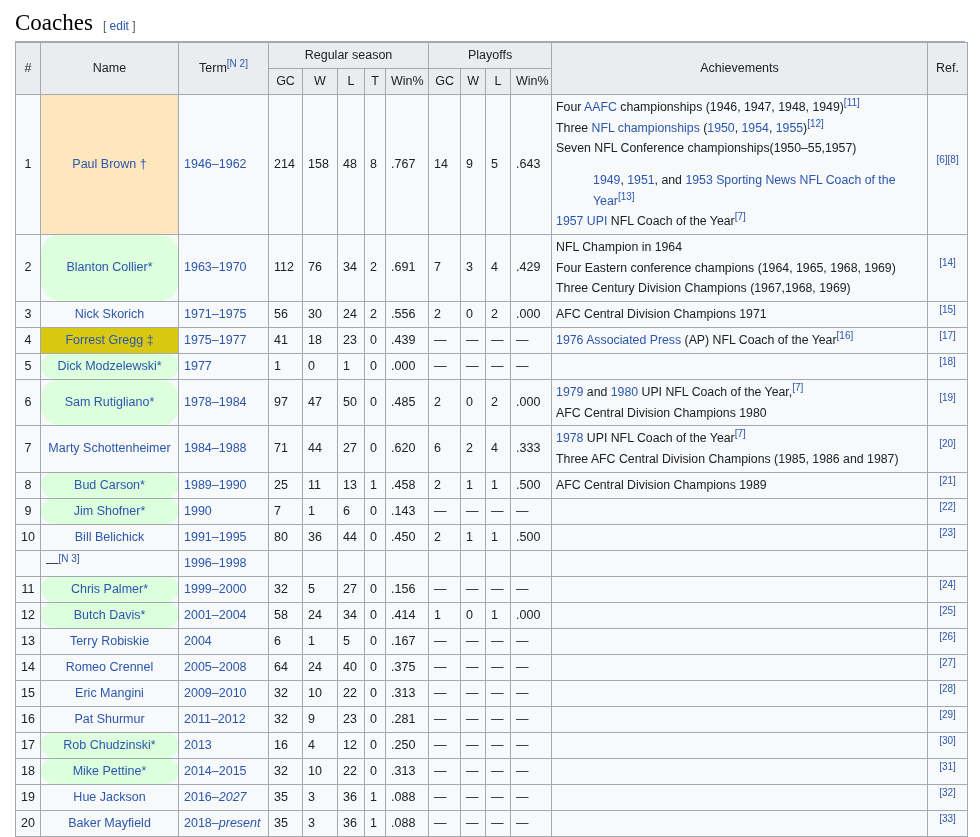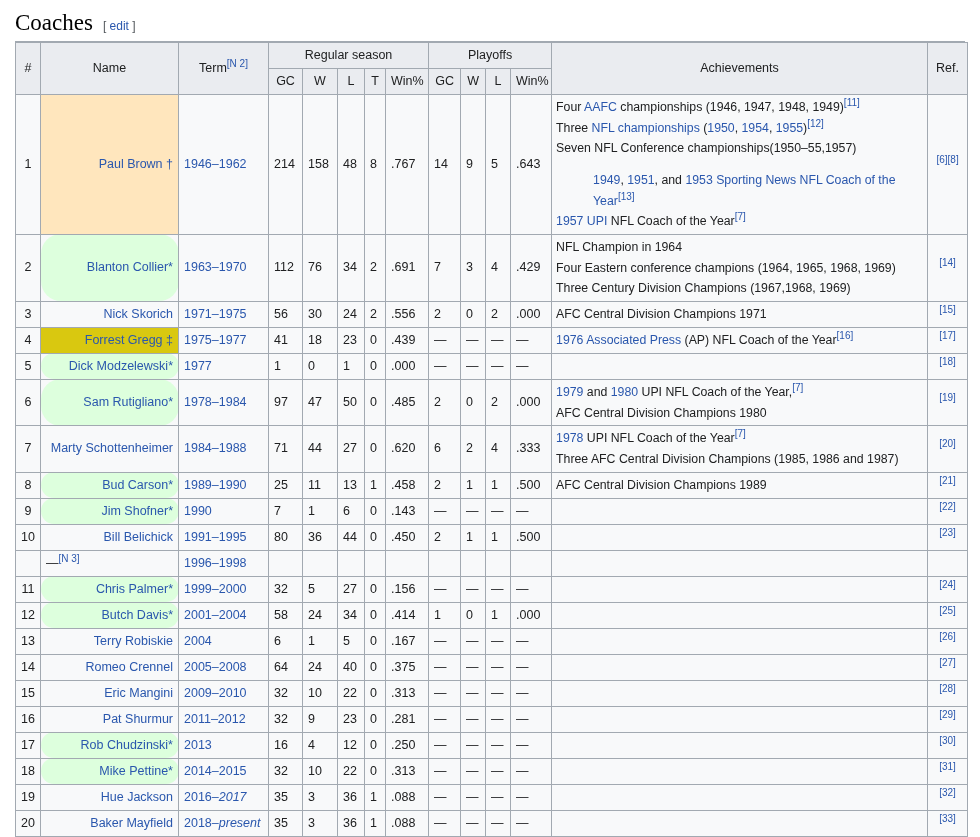--- a/index.html
+++ b/index.html
@@ -16,21 +16,21 @@
   .it { font-style:italic; }
 
   p.note { font-style:italic; font-size:12.5px; margin:9px 0 13px 0; }
 
   table.wikitable { border-collapse:collapse; table-layout:fixed; width:952px;
     background:#f8f9fa; font-size:12.5px; color:#202122; }
   .wikitable th, .wikitable td { border:1px solid #a2a9b1; padding:2px 5px;
     vertical-align:middle; line-height:1.68; overflow:hidden; }
   .wikitable th { background:#eaecf0; text-align:center; font-weight:normal; }
   td.c-num { text-align:center; }
-  td.c-name { text-align:right; }
+  td.c-name { text-align:center; }
   td.c-name.center { text-align:left; }
   td.c-term, td.c-stat { text-align:left; }
   td.c-ach { text-align:left; padding:2px 4px; font-size:12.3px; }
   td.c-ref { text-align:center; padding:2px 1px; }
   sup.ref { font-size:10px; line-height:1; color:var(--link); cursor:pointer; }
   .ach-line { display:block; }
   .ach-line.gap { margin-top:11px;margin-left:37px; }
   .bg-hof   { background:var(--hof); }
   .bg-green { background:var(--green);border-radius:20px; }
   .bg-gold  { background:var(--gold); }
@@ -407,21 +407,21 @@
           <td class="c-stat">—</td>
           <td class="c-stat">—</td>
           <td class="c-stat">—</td>
           <td class="c-stat">—</td>
           <td class="c-ach"></td>
           <td class="c-ref"><sup class="ref">[31]</sup></td>
         </tr>
         <tr>
           <td class="c-num">19</td>
           <td class="c-name"><a class="lnk">Hue Jackson</a></td>
-          <td class="c-term"><a class="lnk">2016–</a><a class="lnk it">2017</a></td>
+          <td class="c-term"><a class="lnk">2016–</a><a class="lnk it">2027</a></td>
           <td class="c-stat">35</td>
           <td class="c-stat">3</td>
           <td class="c-stat">36</td>
           <td class="c-stat">1</td>
           <td class="c-stat">.088</td>
           <td class="c-stat">—</td>
           <td class="c-stat">—</td>
           <td class="c-stat">—</td>
           <td class="c-stat">—</td>
           <td class="c-ach"></td>

